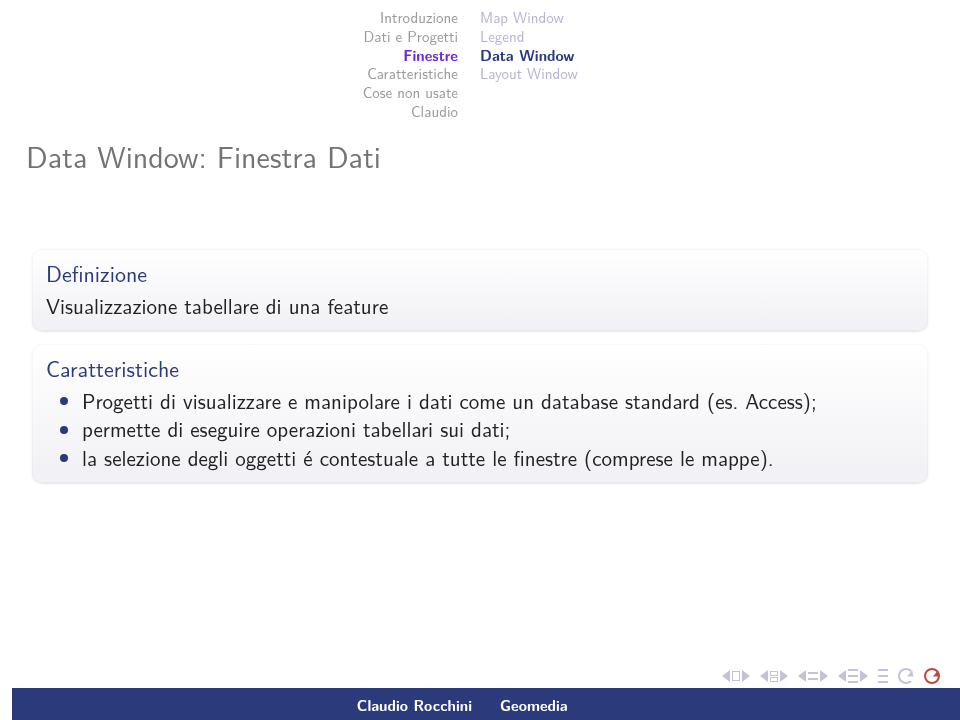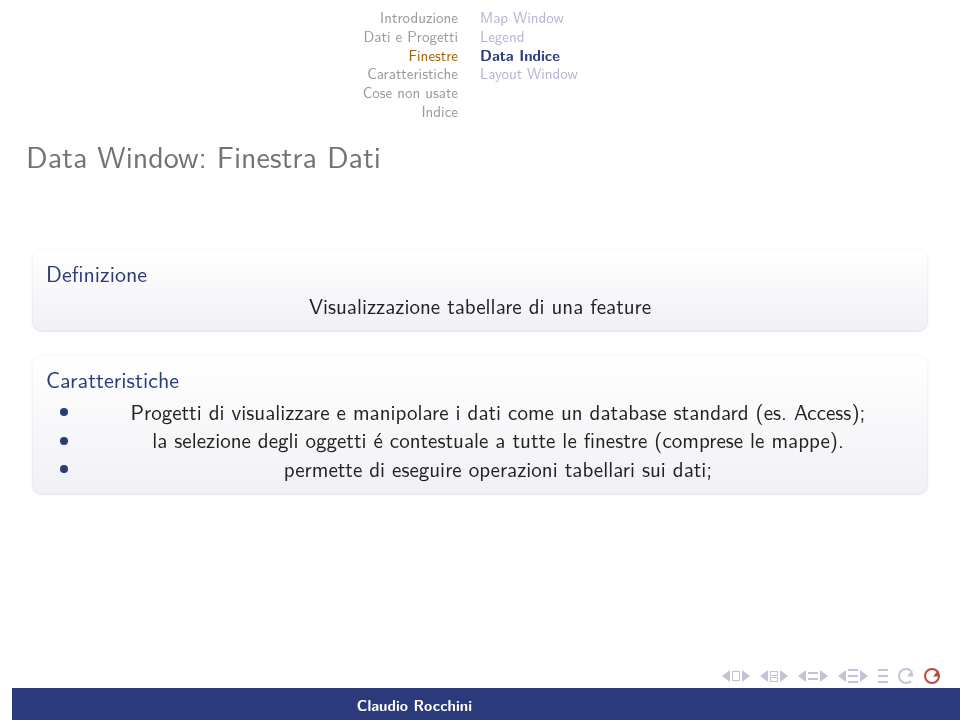--- a/index.html
+++ b/index.html
@@ -4,32 +4,32 @@
 <style>
   * { margin: 0; padding: 0; box-sizing: border-box; }
   html, body { width: 960px; height: 720px; overflow: hidden; font-family: "Latin Modern Sans", "Computer Modern Sans", "Trebuchet MS", Arial, sans-serif; color: #222; }
   .slide { width: 960px; height: 720px; background: #fff; position: relative; }
 
   
   .header { padding: 8px 18px 0 18px; display: flex; align-items: flex-start; justify-content: flex-end; }
   .nav-cols { display: flex; gap: 22px; width: 100%; }
   .nav-col { font-size: 15px; line-height: 1.25; }
   .nav-col.left { text-align: right; flex: 0 0 440px; color: #999; }
-  .nav-col.left .hl { color: #a16207; font-weight: 400; }
+  .nav-col.left .hl { color: #6d28d9; font-weight: 700; }
   .nav-col.right { text-align: left; color: #b9b2d4; }
   .nav-col.right .hl { color: #2a3a7a; font-weight: 700; }
 
   .frame-title { font-size: 30px; color: #737373; padding: 12px 26px 4px 26px; }
 
   
-  .content { padding: 68px 32px 0 32px; display: flex; flex-direction: column; gap: 24px; }
+  .content { padding: 68px 32px 0 32px; display: flex; flex-direction: column; gap: 13px; }
 
   .block { border-radius: 10px; background: linear-gradient(to bottom, #ffffff, #f2f1f5 92%); padding: 8px 14px 12px 14px; box-shadow: 0 1px 2px rgba(0,0,0,0.10), inset 0 0 0 1px rgba(0,0,0,0.03); }
   .block-title { color: #2a3a7a; font-size: 22px; margin-bottom: 2px; }
-  .block-body { font-size: 21px; line-height: 1.35; text-align: center; }
+  .block-body { font-size: 21px; line-height: 1.35; }
 
   ul.bul { list-style: none; padding-left: 20px; }
   ul.bul > li { position: relative; padding-left: 16px; }
   ul.bul > li::before { content: ""; position: absolute; left: -6px; top: 0.54em; width: 8px; height: 8px; background: #2a3a7a; border-radius: 50%; }
 
   
   .footer { position: absolute; left: 12px; right: 0; bottom: 0; height: 32px; background: #2a3a7a; color: #fff; display: flex; align-items: center; font-size: 15px; }
   .footer .author { flex: 0 0 50%; text-align: right; padding-right: 14px; font-weight: 700; }
   .footer .title { flex: 0 0 50%; text-align: left; padding-left: 14px; font-weight: 700; color: #fff; }
 
@@ -52,46 +52,46 @@
 <div class="slide">
 
   <div class="header">
     <div class="nav-cols">
       <div class="nav-col left">
         <div>Introduzione</div>
         <div>Dati e Progetti</div>
         <div class="hl">Finestre</div>
         <div>Caratteristiche</div>
         <div>Cose non usate</div>
-        <div>Indice</div>
+        <div>Claudio</div>
       </div>
       <div class="nav-col right">
         <div>Map Window</div>
         <div>Legend</div>
-        <div class="hl">Data Indice</div>
+        <div class="hl">Data Window</div>
         <div>Layout Window</div>
       </div>
     </div>
   </div>
 
   <div class="frame-title">Data Window: Finestra Dati</div>
 
   <div class="content">
     <div class="block">
       <div class="block-title">Definizione</div>
       <div class="block-body">Visualizzazione tabellare di una feature</div>
     </div>
 
     <div class="block">
       <div class="block-title">Caratteristiche</div>
       <div class="block-body">
         <ul class="bul">
           <li>Progetti di visualizzare e manipolare i dati come un database standard (es. Access);</li>
+          <li>permette di eseguire operazioni tabellari sui dati;</li>
           <li>la selezione degli oggetti é contestuale a tutte le finestre (comprese le mappe).</li>
-          <li>permette di eseguire operazioni tabellari sui dati;</li>
         </ul>
       </div>
     </div>
   </div>
 
   <div class="controls">
     <span class="ctrl-group">
       <span class="tri l"></span>
       <span style="width:8px;height:10px;border:1px solid #c5c2d8;display:inline-block"></span>
       <span class="tri r"></span>
@@ -125,15 +125,16 @@
         <span class="ebar"></span>
         <span class="ebar"></span>
         <span class="ebar"></span>
       </span>
     <span class="circarrow"></span>
     <span class="circarrow red"></span>
   </div>
 
   <div class="footer">
     <div class="author">Claudio Rocchini</div>
+    <div class="title">Geomedia</div>
   </div>
 
 </div>
 
 </body></html>

